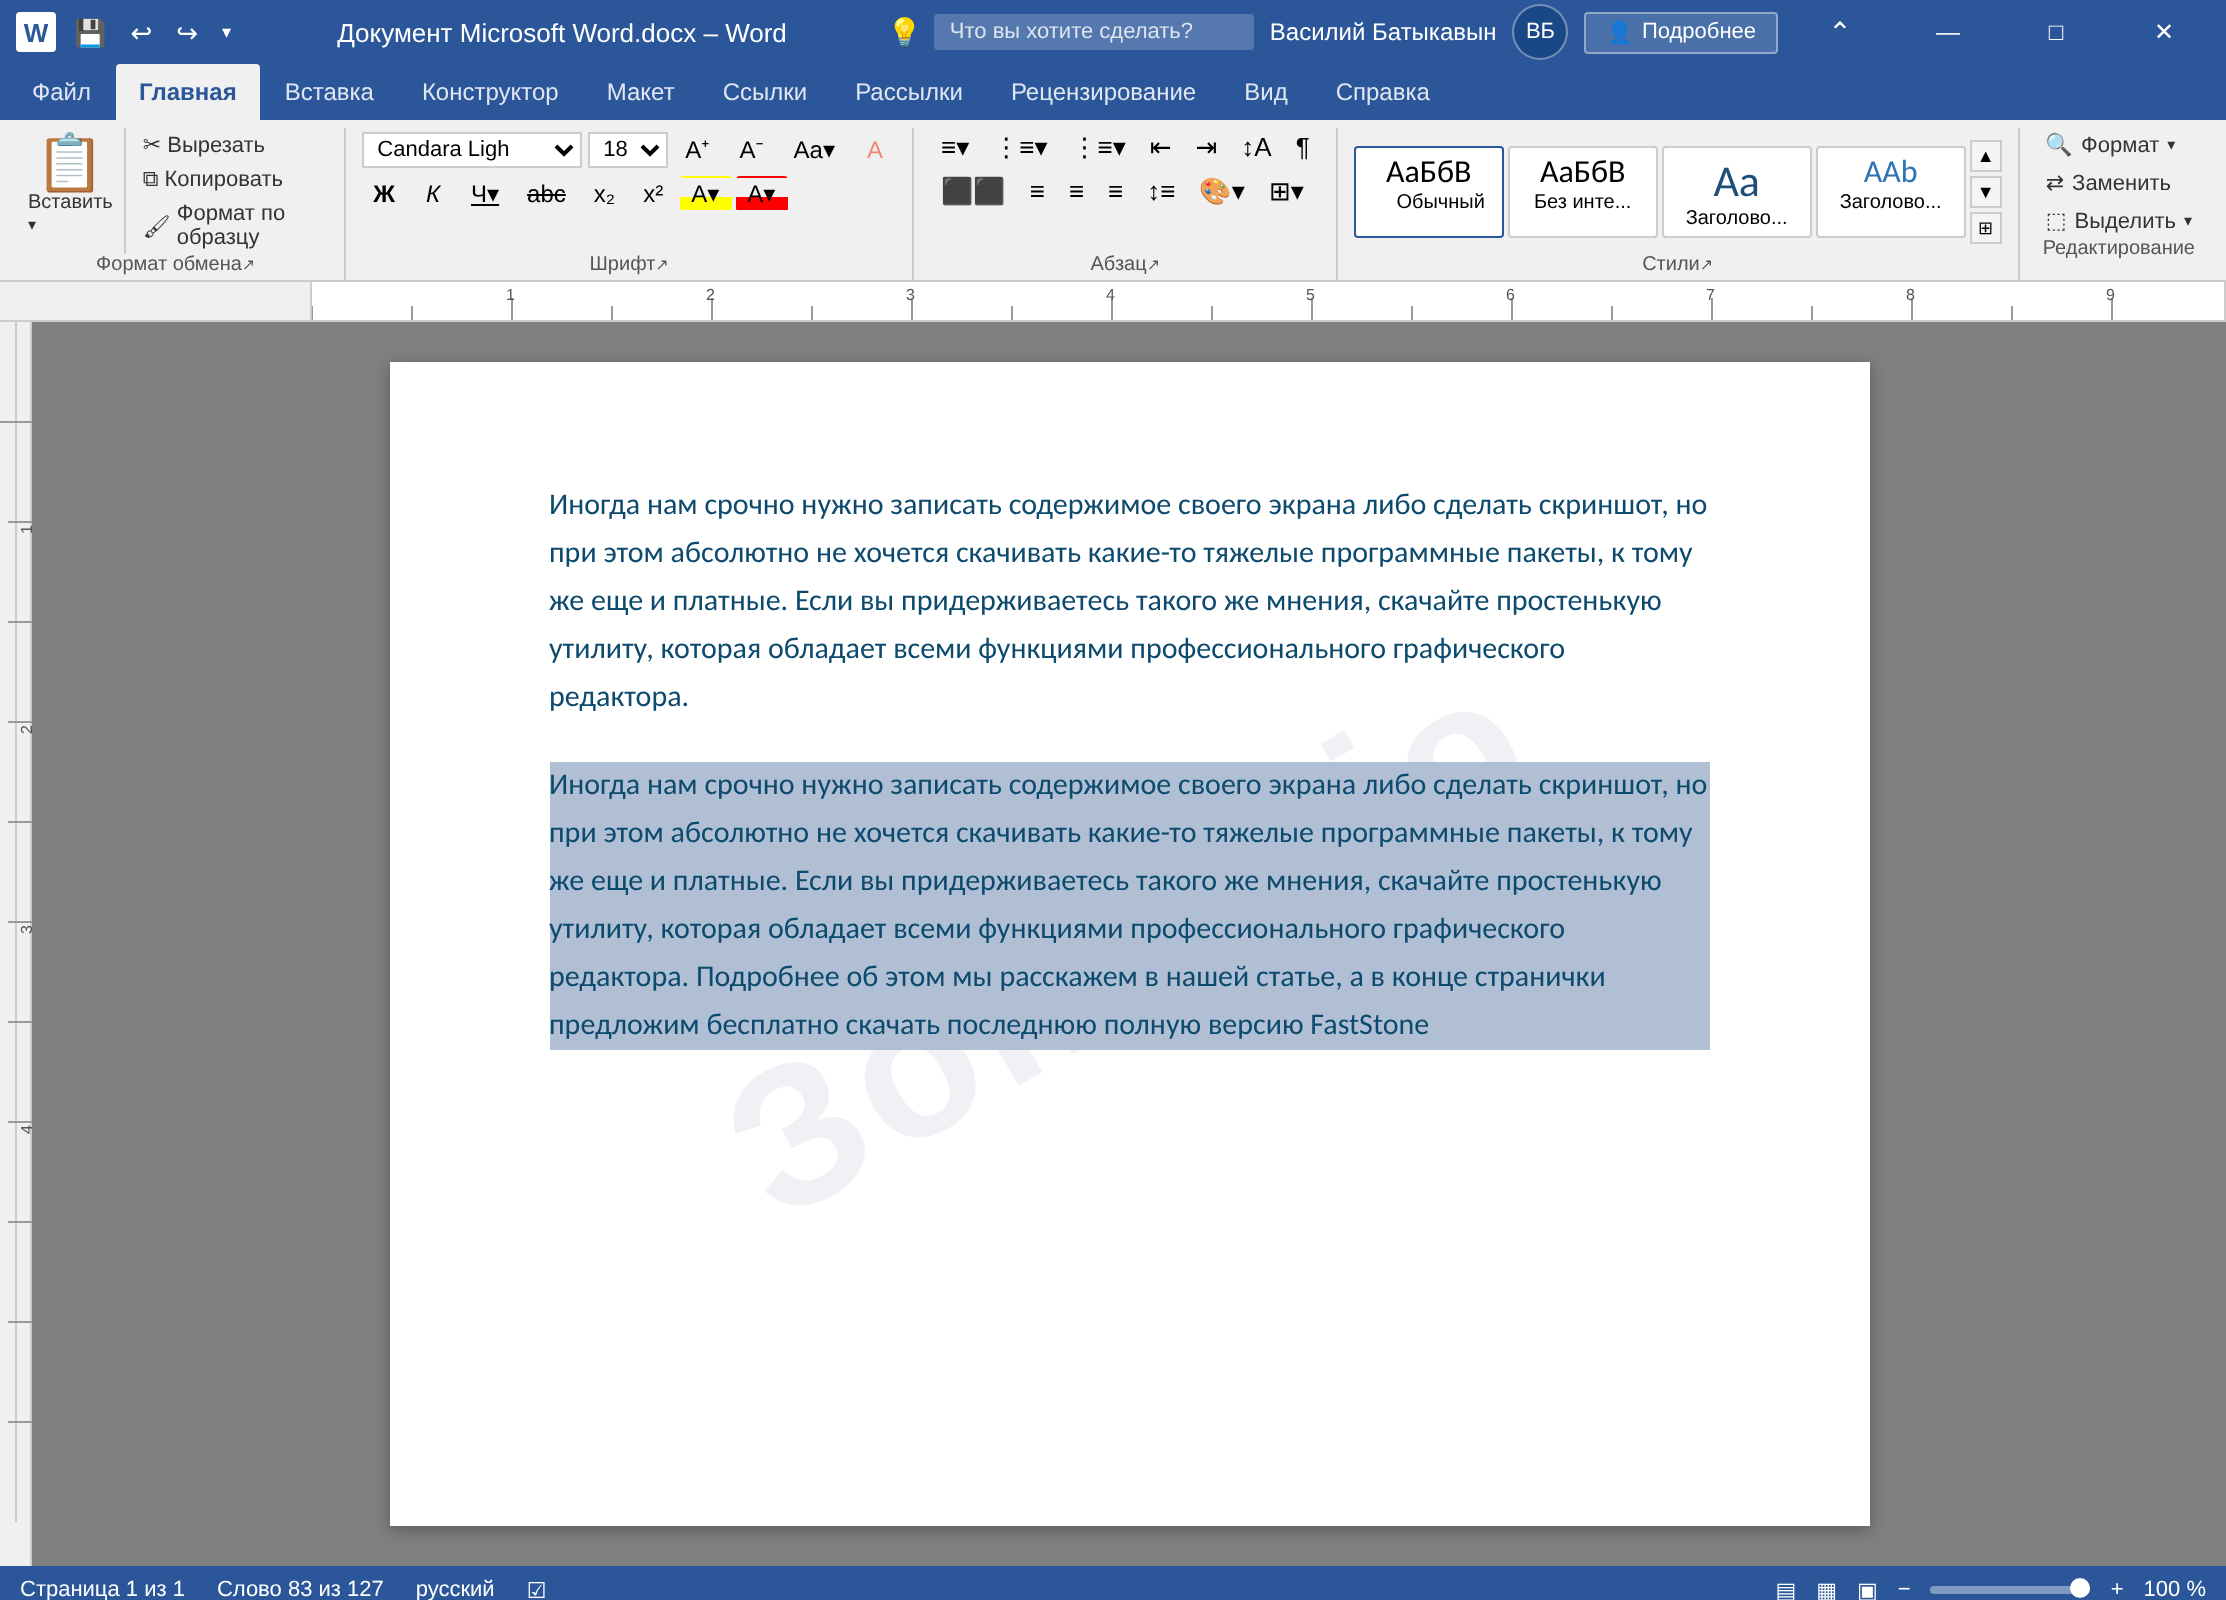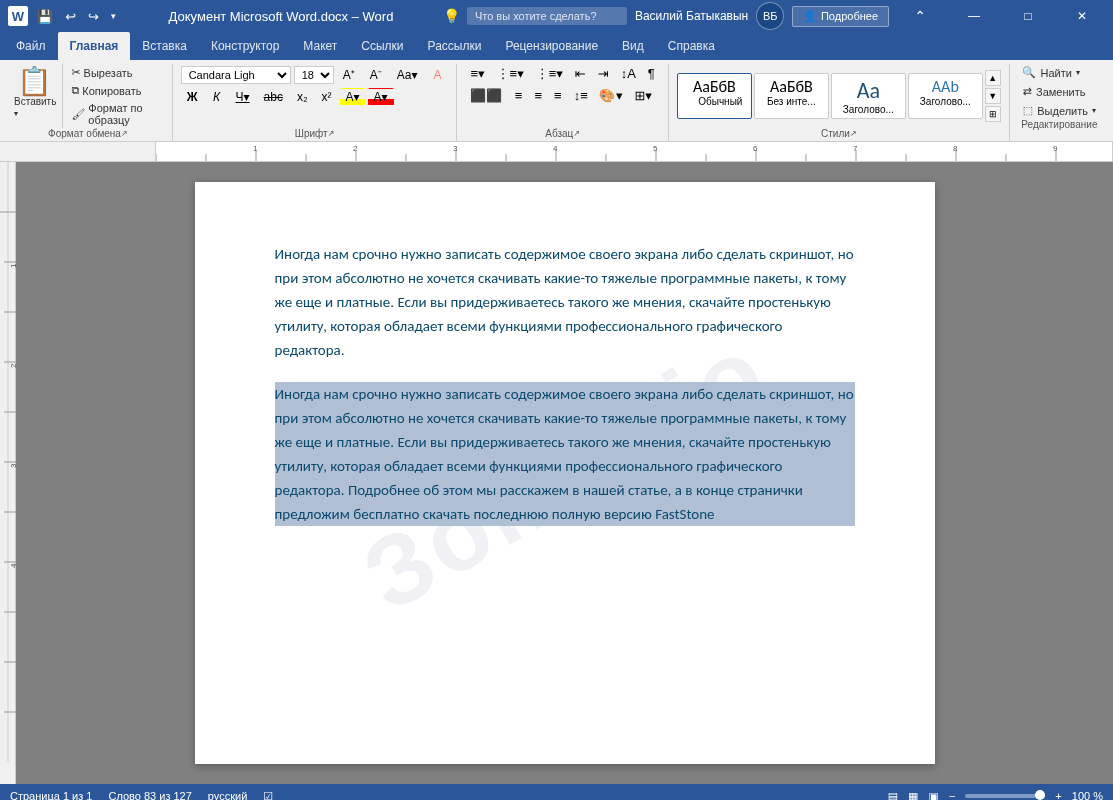--- a/index.html
+++ b/index.html
@@ -446,21 +446,21 @@
     <div class="ribbon-group-bottom">
       <span>Стили</span>
       <span class="expand-icon"> ↗</span>
     </div>
   </div>
 
   <div class="ribbon-group">
     <div class="edit-btns">
       <div class="edit-btn">
         <span>🔍</span>
-        <span>Найти</span>
+        <span>Формат</span>
         <span style="font-size:8px;">▾</span>
       </div>
       <div class="edit-btn">
         <span>⇄</span>
         <span>Заменить</span>
       </div>
       <div class="edit-btn">
         <span>⬚</span>
         <span>Выделить</span>
         <span style="font-size:8px;">▾</span>

